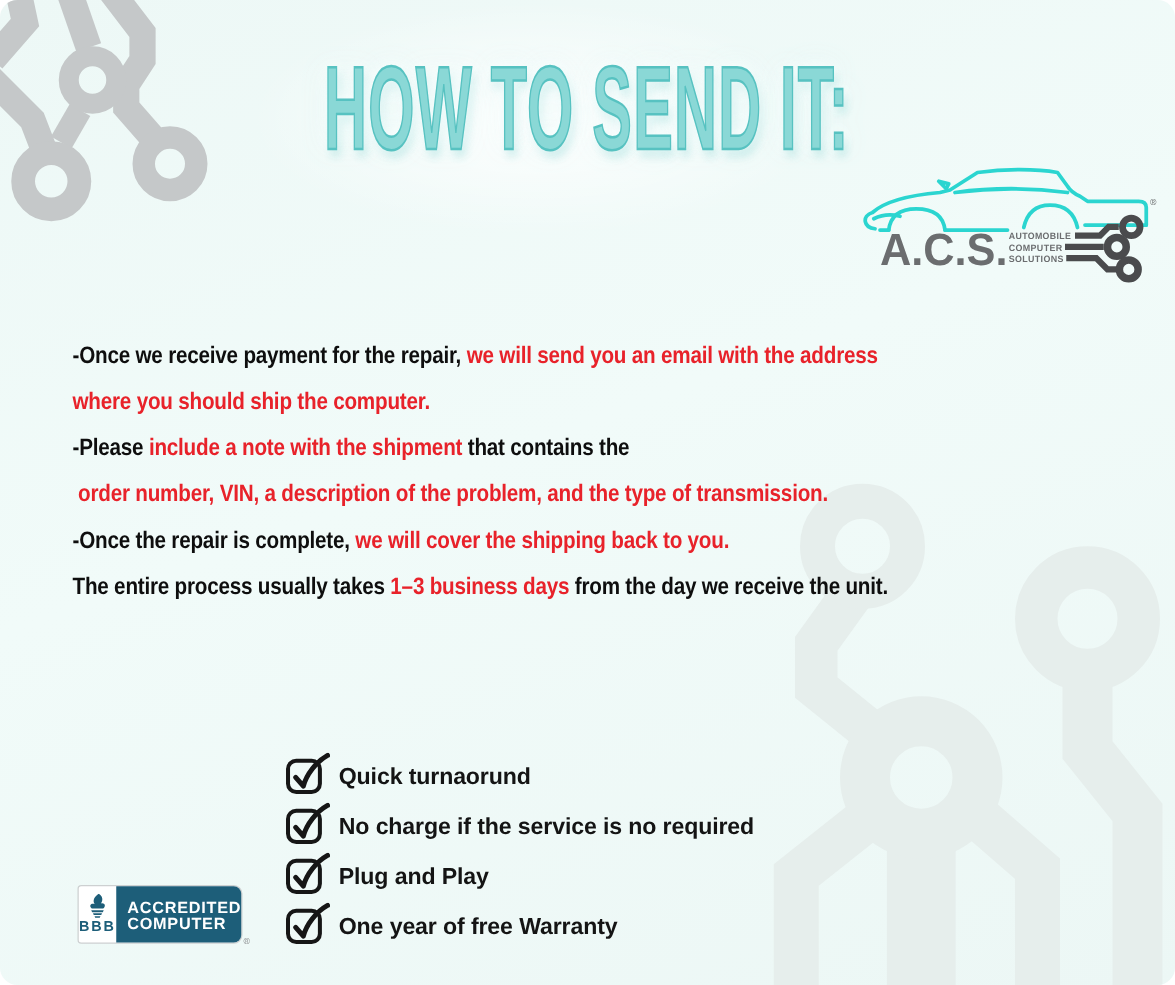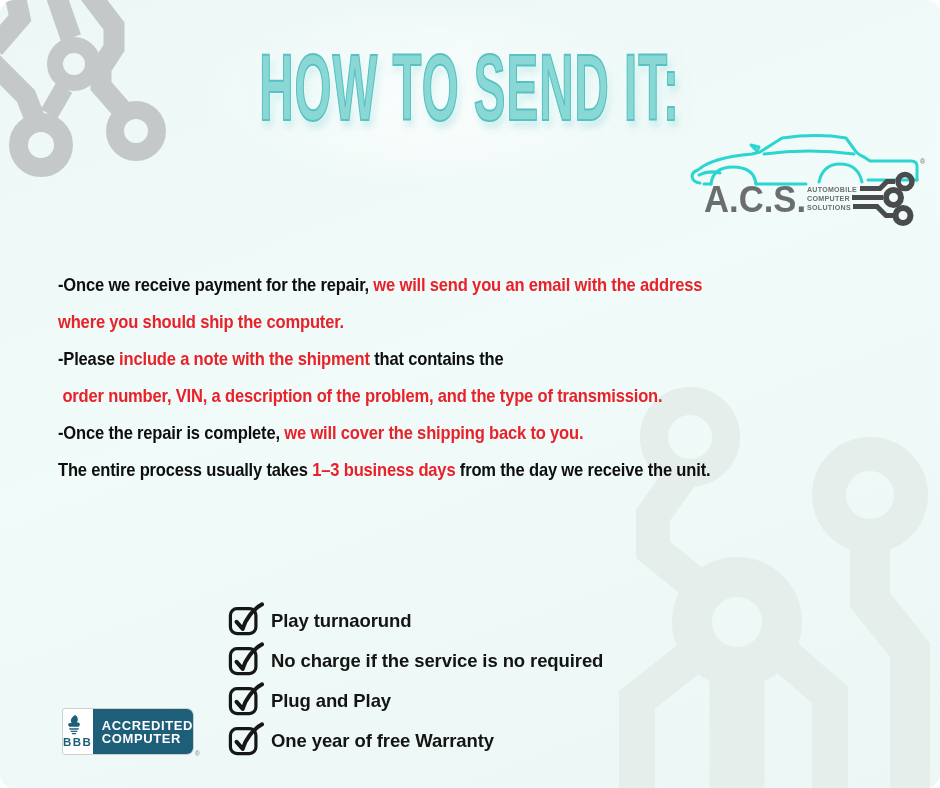--- a/index.html
+++ b/index.html
@@ -42,21 +42,21 @@
   
   .checklist{position:absolute;left:228px;top:602px;}
   .check-item{display:flex;align-items:center;gap:7px;height:34px;margin-bottom:6px;}
   .check-item .label{font-weight:700;font-size:18.5px;color:#141414;letter-spacing:-.1px;padding-top:3px;}
   .check-icon path,.check-icon rect{stroke:#161616;fill:none;stroke-linecap:round;stroke-linejoin:round;}
   
   .bbb-badge{
     position:absolute;left:62px;top:708px;width:132px;height:47px;display:flex;
     background:#ffffff;border:1px solid #cdd0d1;border-radius:3px 7px 7px 3px;box-sizing:border-box;
   }
-  .bbb-left{width:56px;display:flex;flex-direction:column;align-items:flex-start;justify-content:center;}
+  .bbb-left{width:56px;display:flex;flex-direction:column;align-items:center;justify-content:center;}
   .bbb-acronym{font-weight:700;font-size:11.5px;letter-spacing:1.5px;color:#1d5e79;margin-top:1px;}
   .bbb-right{
     flex:1;background:#1d5e79;border-radius:0 6px 6px 0;color:#ffffff;
     display:flex;flex-direction:column;justify-content:center;padding-left:9px;
     font-weight:700;font-size:13px;letter-spacing:.6px;line-height:13px;
   }
   .bbb-reg{position:absolute;right:-7px;bottom:-3px;font-size:7px;color:#8a8c8e;}
 </style>
 </head>
 <body>
@@ -129,21 +129,21 @@
     <p class="line"><span class="seg" data-kind="black">-Once the repair is complete, </span><span class="seg" data-kind="red">we will cover the shipping back to you.</span></p>
     <p class="line"><span class="seg" data-kind="black">The entire process usually takes </span><span class="seg" data-kind="red">1–3 business days</span><span class="seg" data-kind="black"> from the day we receive the unit.</span></p>
   </div>
 
   <div class="checklist">
     <div class="check-item">
       <svg class="check-icon" width="36" height="34" viewBox="0 0 38 36">
         <rect x="2.5" y="7" width="27" height="26.5" rx="7" stroke-width="3.4"></rect>
         <path d="M 9 21 L 15.5 28.5 C 18 19 26 8 36 2.5" stroke-width="4.2"></path>
       </svg>
-      <span class="label">Play turnaorund</span>
+      <span class="label">Quick turnaorund</span>
     </div>
     <div class="check-item">
       <svg class="check-icon" width="36" height="34" viewBox="0 0 38 36">
         <rect x="2.5" y="7" width="27" height="26.5" rx="7" stroke-width="3.4"></rect>
         <path d="M 9 21 L 15.5 28.5 C 18 19 26 8 36 2.5" stroke-width="4.2"></path>
       </svg>
       <span class="label">No charge if the service is no required</span>
     </div>
     <div class="check-item">
       <svg class="check-icon" width="36" height="34" viewBox="0 0 38 36">

